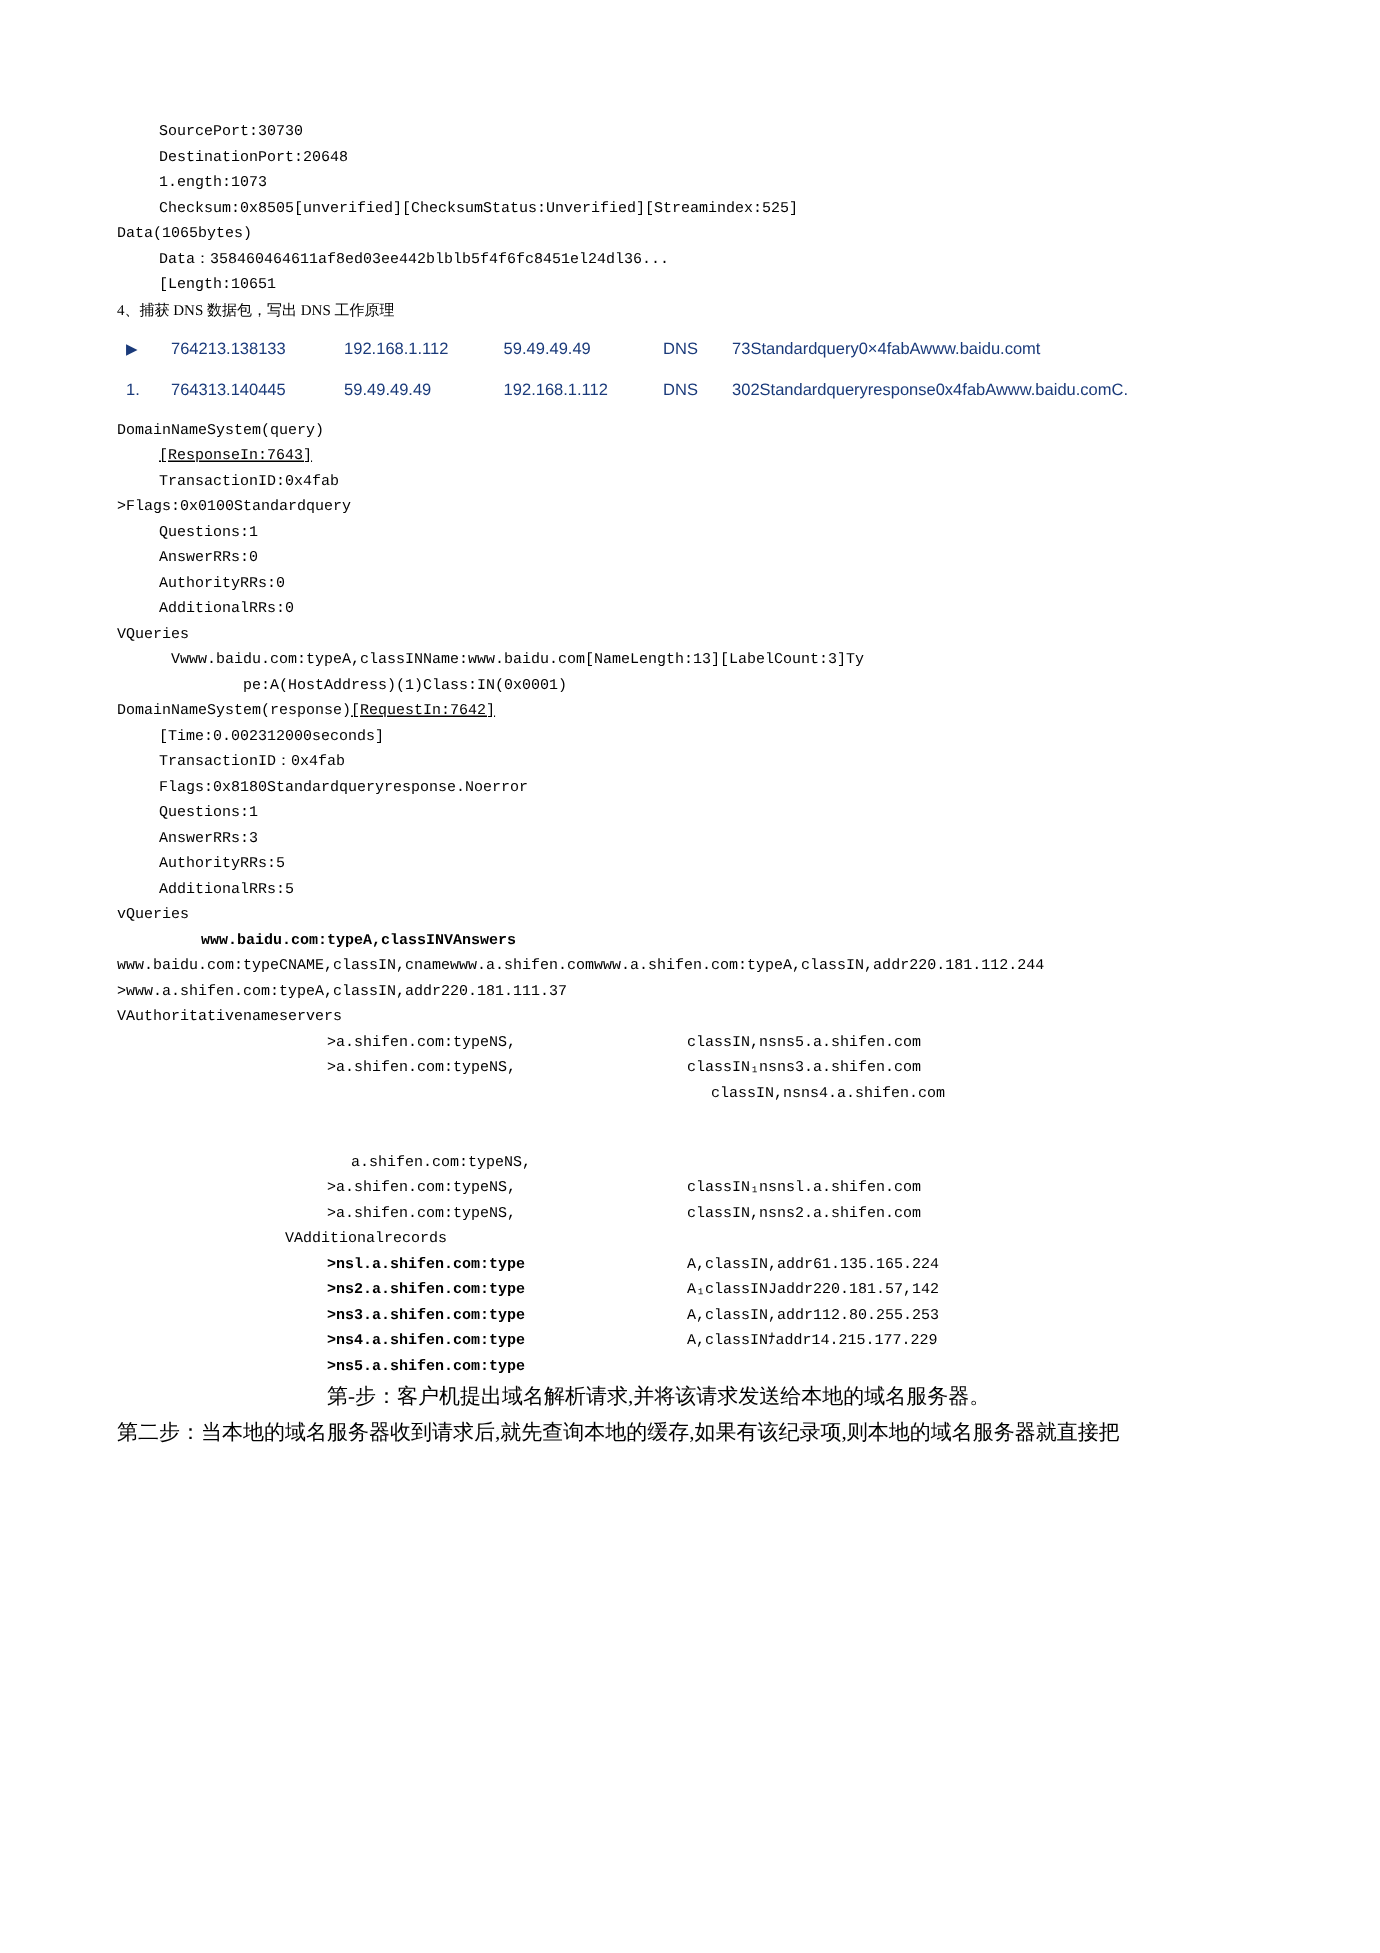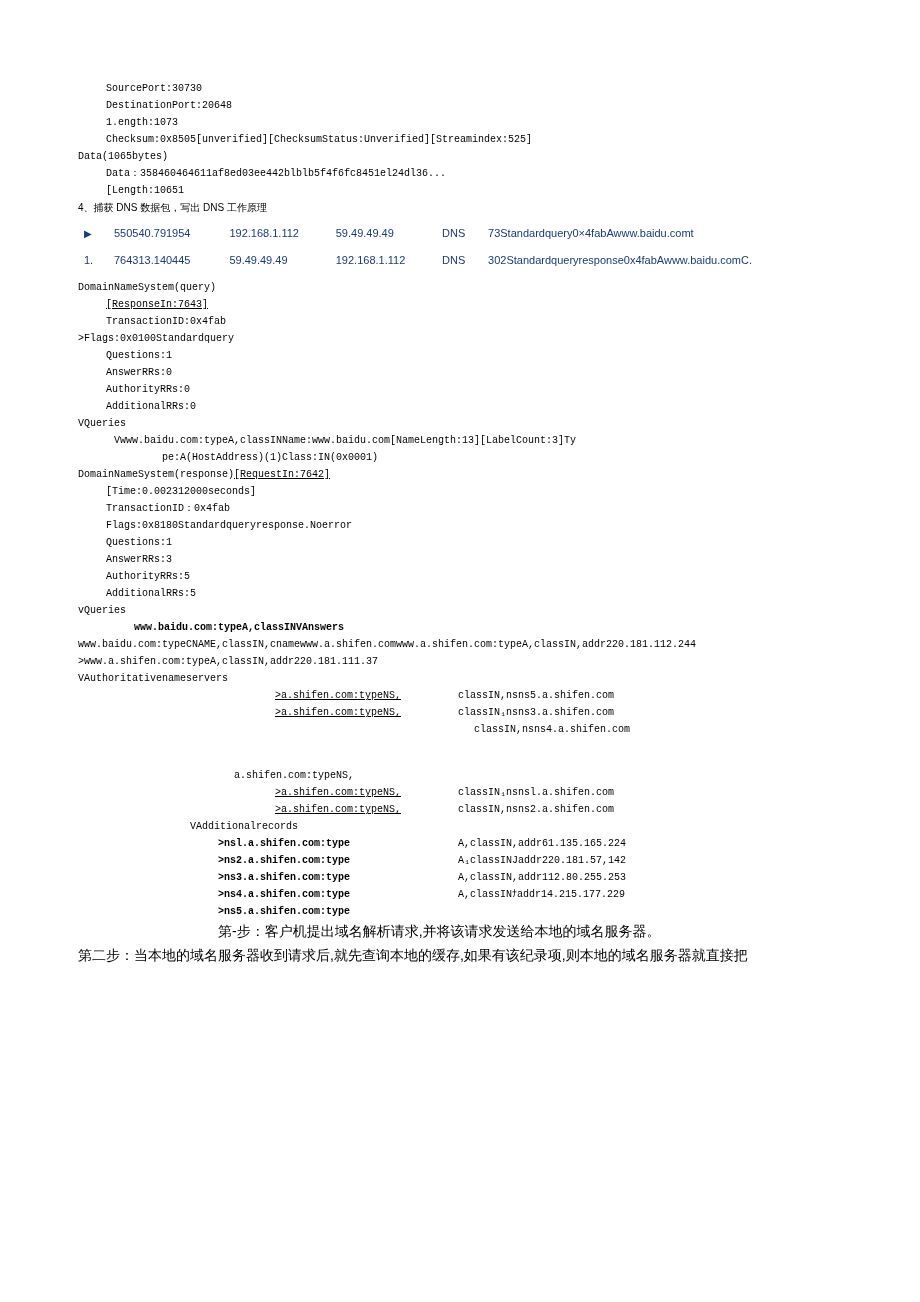--- a/index.html
+++ b/index.html
@@ -34,23 +34,23 @@
     padding: 4px 6px;
     vertical-align: middle;
   }
   .tri {
     color: #1a3a7a;
     font-size: 10px;
     display: inline-block;
     width: 14px;
   }
   .rownum { width: 18px; }
-  .cn { font-family: Liberation Sans, sans-serif; }
+  .cn { font-family: Liberation Serif, serif; }
   .ns-row { display: flex; }
-  .ns-col1 { width: 240px; text-align: center; padding-left: 140px; box-sizing: content-box; text-decoration: underline; }
+  .ns-col1 { width: 240px; text-align: left; padding-left: 140px; box-sizing: content-box; }
   .ns-col2 { }
   .ns-col1b { width: 240px; text-align: left; padding-left: 140px; box-sizing: content-box; font-weight: bold; }
   .records-title { padding-left: 112px; }
   .step1 { padding-left: 140px; }
 </style>
 </head>
 <body>
 
 <div class="mono indent1">SourcePort:30730</div>
 <div class="mono indent1">DestinationPort:20648</div>
@@ -58,21 +58,21 @@
 <div class="mono indent1">Checksum:0x8505[unverified][ChecksumStatus:Unverified][Streamindex:525]</div>
 <div class="mono">Data(1065bytes)</div>
 <div class="mono indent1">Data：358460464611af8ed03ee442blblb5f4f6fc8451el24dl36...</div>
 <div class="mono indent1">[Length:10651</div>
 <div class="mono cn">4、捕获 DNS 数据包，写出 DNS 工作原理</div>
 
 <table class="packet-table">
   <tbody>
       <tr>
     <td class="rownum"><span class="tri">▶</span></td>
-    <td>550540.791954</td>
+    <td>764213.138133</td>
     <td>192.168.1.112</td>
     <td>59.49.49.49</td>
     <td>DNS</td>
     <td>73Standardquery0×4fabAwww.baidu.comt</td>
   </tr>
   <tr>
     <td class="rownum">1.</td>
     <td>764313.140445</td>
     <td>59.49.49.49</td>
     <td>192.168.1.112</td>

